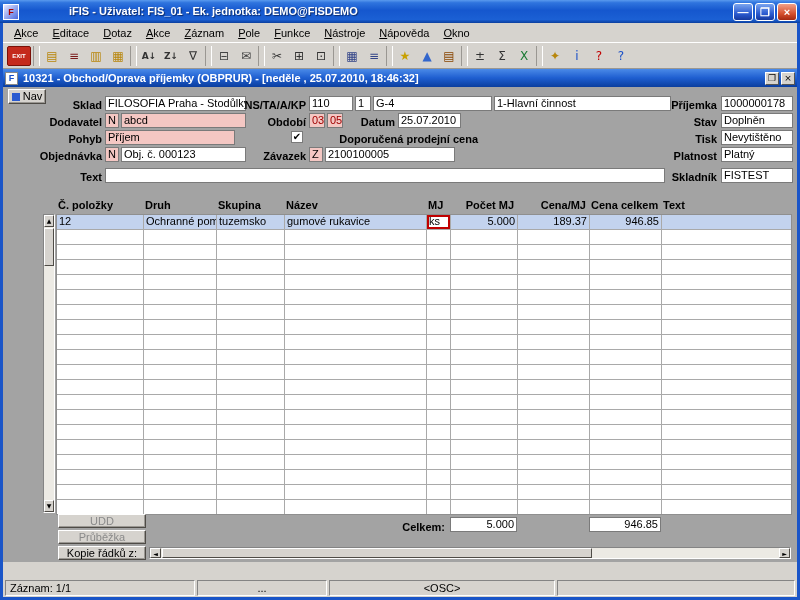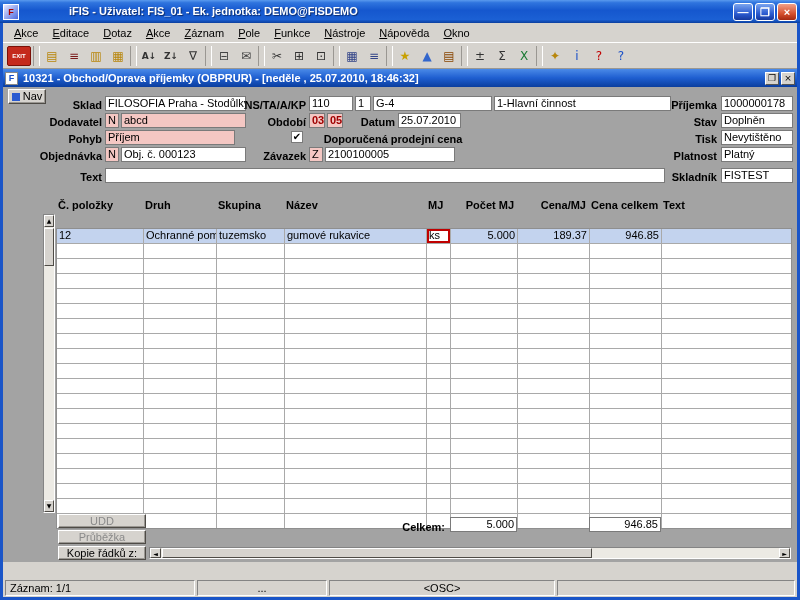--- a/index.html
+++ b/index.html
@@ -48,44 +48,44 @@
   .mdi-title { flex:1; color:#fff; font:bold 11px/18px "Liberation Sans",sans-serif;
     white-space:nowrap; overflow:hidden; }
   .mbtn { width:14px; height:13px; margin-left:2px; background:#D6D3CE;
     border:1px solid; border-color:#fff #555 #555 #fff;
     font:9px/11px "DejaVu Sans",sans-serif; text-align:center; cursor:pointer; }
 
   
   .form { position:absolute; left:0; top:64px; width:794px; height:475px; background:#a3a3a3; }
   .lbl { position:absolute; height:14px; font:bold 11px/14px "Liberation Sans",sans-serif;
     text-align:right; color:#000; white-space:nowrap; }
-  .lbl.left { text-align:center; }
+  .lbl.left { text-align:right; }
   .fld { position:absolute; height:15px; background:#fff; border:1px solid #7a7a7a;
     font:11px/13px "Liberation Sans",sans-serif; padding:0 2px; white-space:nowrap; overflow:hidden; }
   .fld.pink { background:#F4C7C3; }
-  .fld.redtext { color:#A00000; font-weight:bold; }
+  .fld.redtext { color:#A00000; font-weight:normal; }
   .fld.num { text-align:right; }
   .chk { position:absolute; width:12px; height:12px; background:#fff; border:1px solid #7a7a7a;
     font:bold 10px/10px "DejaVu Sans",sans-serif; text-align:center; color:#000; cursor:pointer; }
 
   .btn3d { position:absolute; background:#D6D3CE; border:1px solid; border-color:#fff #4e4b46 #4e4b46 #fff;
     box-shadow:inset -1px -1px 0 #9a9792; font:11px/12px "Liberation Sans",sans-serif;
     text-align:center; cursor:pointer; color:#000; white-space:nowrap; overflow:hidden; }
   .btn3d.disabled { color:#8a8a8a; }
   .nav-ico { display:inline-block; width:8px; height:8px; background:#2a5ad0; margin-right:3px; vertical-align:middle; }
 
   
   .thead { position:absolute; left:53px; top:112px; display:grid;
     grid-template-columns:86px 72px 67px 141px 23px 66px 71px 71px 129px; gap:1px; }
   .hcell { font:bold 11px/13px "Liberation Sans",sans-serif; padding:0 2px;
     white-space:nowrap; overflow:hidden; }
   .hcell.num { text-align:right; }
   .tgrid { position:absolute; left:53px; top:127px; display:grid;
     grid-template-columns:86px 72px 67px 141px 23px 66px 71px 71px 129px;
-    grid-auto-rows:14px; gap:1px; background:#A9A9A9; border:1px solid #8f8f8f;margin-top:14px; }
+    grid-auto-rows:14px; gap:1px; background:#A9A9A9; border:1px solid #8f8f8f; }
   .cell { background:#fff; font:11px/13px "Liberation Sans",sans-serif; padding:0 2px;
     white-space:nowrap; overflow:hidden; cursor:text; }
   .cell.num { text-align:right; }
   .cell.sel { background:#C3D3EE; }
   .cell.focus { background:#fff; box-shadow:inset 0 0 0 2px #C00000; }
 
   
   .vscroll { position:absolute; left:40px; top:127px; width:12px; height:299px; background:#ECEAE4; }
   .hscroll { position:absolute; left:146px; top:460px; width:642px; height:12px; background:#ECEAE4; }
   .sbtn { position:absolute; background:#D6D3CE; border:1px solid; border-color:#fff #4e4b46 #4e4b46 #fff;

